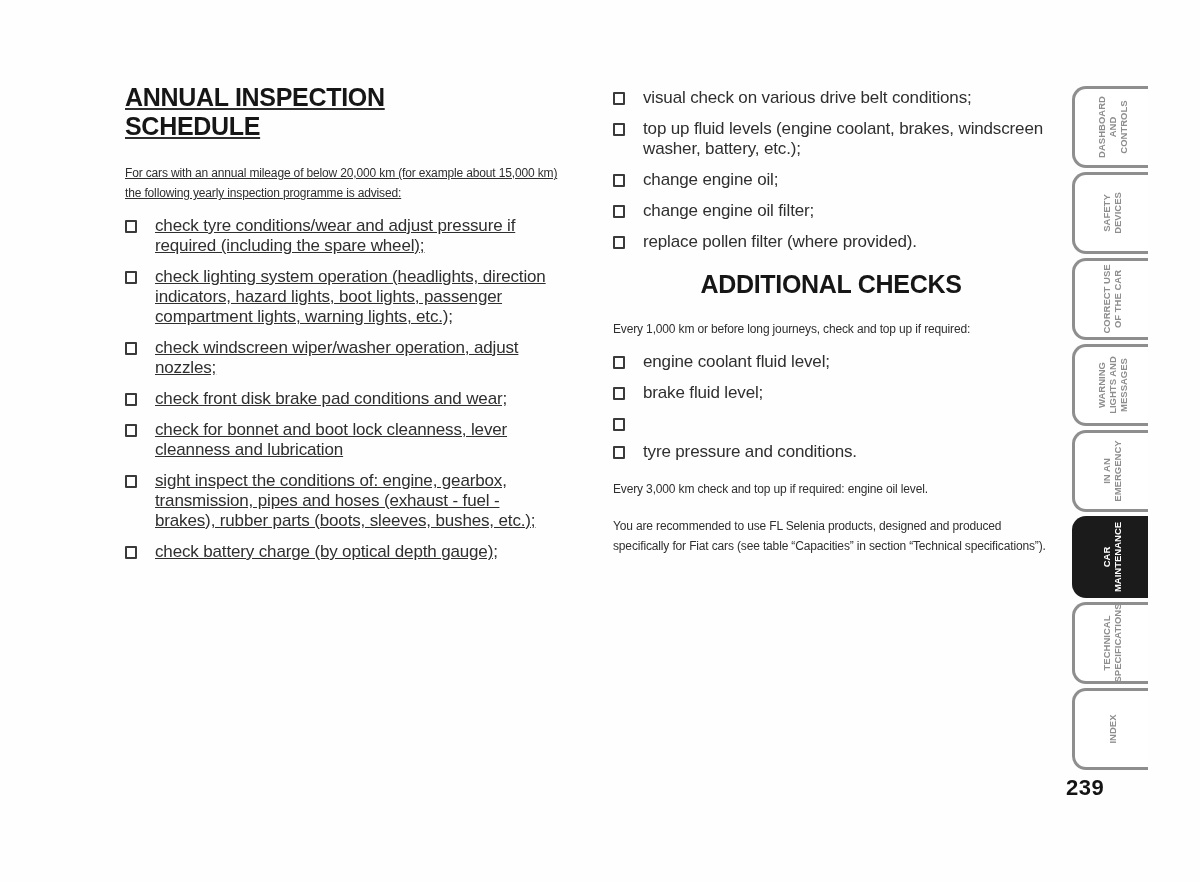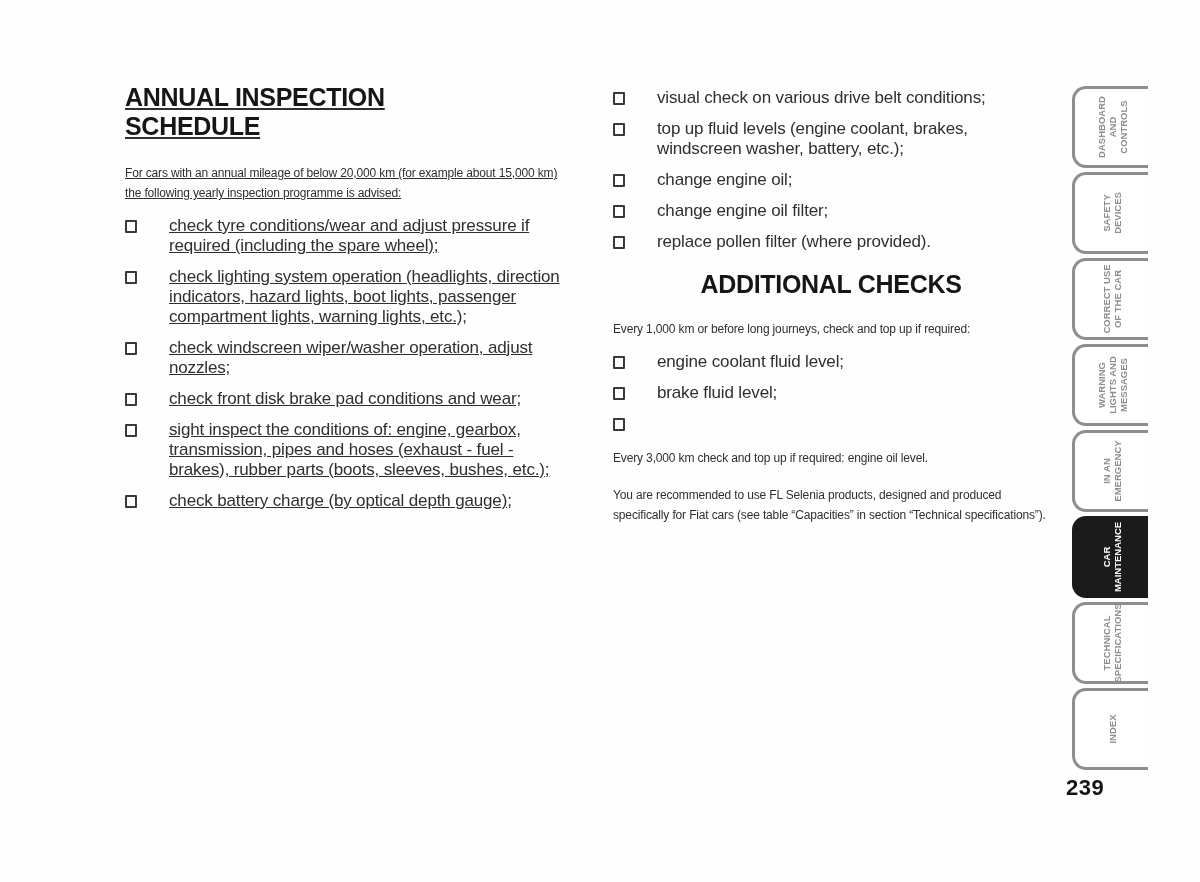--- a/index.html
+++ b/index.html
@@ -25,21 +25,21 @@
   #right-col h1.section-heading { margin:18px 0 20px 0;text-align:center; }
 
   p.body-text {
     font-size:12px; line-height:20px;
     letter-spacing:-0.15px;
     margin:17px 0 13px 0;
   }
 
   ul.checklist { list-style:none; margin:0 0 0 0; padding:0; }
   ul.checklist li {
-    display:flex; gap:32px;
+    display:flex; gap:18px;
     font-size:17px; line-height:20px;
     letter-spacing:-0.15px;
     margin:0 0 11px 0;
   }
   .bullet {
     flex:0 0 auto;
     width:8px; height:9px;
     border:2px solid #3a3a3a;
     border-radius:1px;
     margin-top:4px;
@@ -97,20 +97,24 @@
     <li>
       <span class="bullet"></span>
       <span>check windscreen wiper/washer operation, adjust nozzles;</span>
     </li>
     <li>
       <span class="bullet"></span>
       <span>check front disk brake pad conditions and wear;</span>
     </li>
     <li>
       <span class="bullet"></span>
+      <span>check for bonnet and boot lock cleanness, lever cleanness and lubrication</span>
+    </li>
+    <li>
+      <span class="bullet"></span>
       <span>sight inspect the conditions of: engine, gearbox, transmission, pipes and hoses (exhaust - fuel - brakes), rubber parts (boots, sleeves, bushes, etc.);</span>
     </li>
     <li>
       <span class="bullet"></span>
       <span>check battery charge (by optical depth gauge);</span>
     </li>
   </ul>
 </div>
 
 <div id="right-col" class="column">
@@ -144,20 +148,24 @@
     <li>
       <span class="bullet"></span>
       <span>engine coolant fluid level;</span>
     </li>
     <li>
       <span class="bullet"></span>
       <span>brake fluid level;</span>
     </li>
     <li>
       <span class="bullet"></span>
+    </li>
+    <li>
+      <span class="bullet"></span>
+      <span>tyre pressure and conditions.</span>
     </li>
   </ul>
 
   <p class="body-text">Every 3,000 km check and top up if required: engine oil level.</p>
   <p class="body-text">You are recommended to use FL Selenia products, designed and produced specifically for Fiat cars (see table “Capacities” in section “Technical specifications”).</p>
 </div>
 
 <div>
   <div class="tab" style="top:86px">
     <div class="tab-label">DASHBOARD

